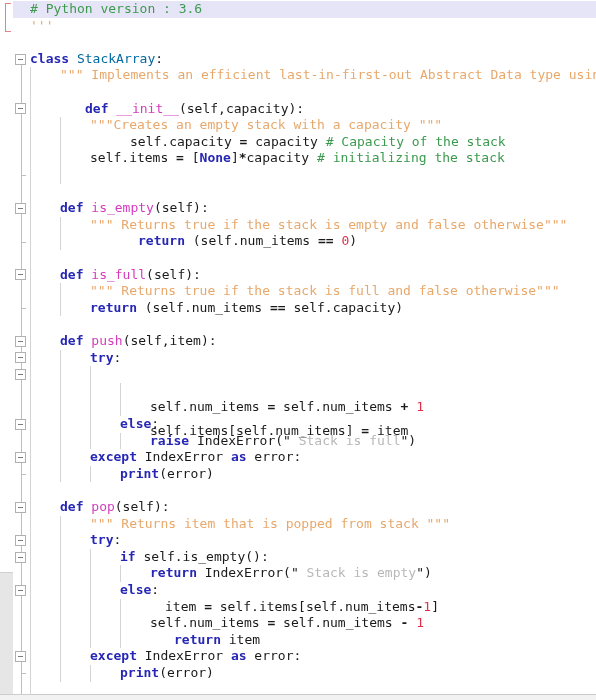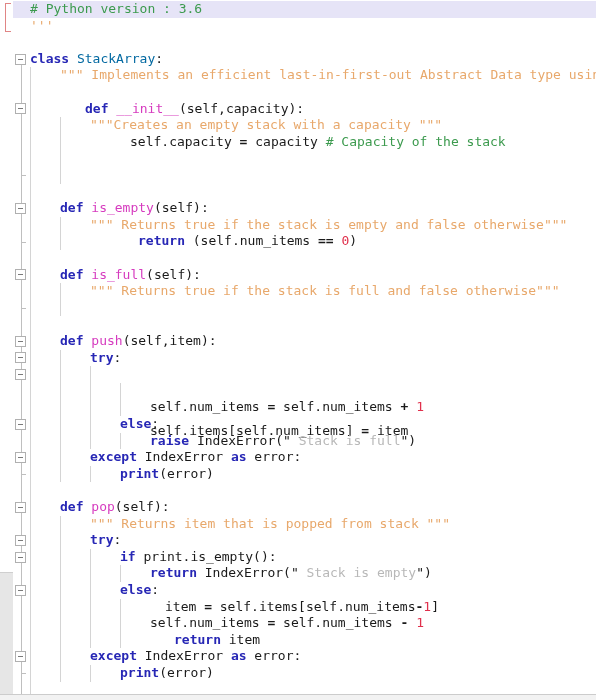--- a/index.html
+++ b/index.html
@@ -208,37 +208,39 @@
       <div class="indent-guide" style="left: 90px; top: 432.6px; height: 16.6px;"></div>
       <div class="indent-guide" style="left: 90px; top: 565.4px; height: 16.6px;"></div>
       <div class="indent-guide" style="left: 90px; top: 598.6px; height: 49.8px;"></div>
       <div class="line" style="top: 1px; left: 0px;"><span class="t-comment"># Python version : 3.6</span></div>
       <div class="line" style="top: 17.6px; left: 0px;"><span class="t-docstr">'''</span></div>
       <div class="line" style="top: 50.8px; left: 0px;"><span class="t-kw">class</span><span class="t-plain"> </span><span class="t-cls">StackArray</span><span class="t-plain">:</span></div>
       <div class="line" style="top: 67.4px; left: 30px;"><span class="t-docstr">""" Implements an efficient last-in-first-out Abstract Data type using a Python</span></div>
       <div class="line" style="top: 100.6px; left: 30px; margin-left: 25px;"><span class="t-def">def</span><span class="t-plain"> </span><span class="t-fn">__init__</span><span class="t-plain">(self,capacity):</span></div>
       <div class="line" style="top: 117.2px; left: 60px;"><span class="t-docstr">"""Creates an empty stack with a capacity """</span></div>
       <div class="line" style="top: 133.8px; left: 60px; margin-left: 40px;"><span class="t-plain">self.capacity </span><span class="t-op">=</span><span class="t-plain"> capacity </span><span class="t-comment"># Capacity of the stack</span></div>
+      <div class="line" style="top: 150.4px; left: 60px;"><span class="t-plain">self.items </span><span class="t-op">=</span><span class="t-plain"> [</span><span class="t-builtin">None</span><span class="t-plain">]</span><span class="t-op">*</span><span class="t-plain">capacity </span><span class="t-comment"># initializing the stack</span></div>
       <div class="line" style="top: 200.2px; left: 30px;"><span class="t-def">def</span><span class="t-plain"> </span><span class="t-fn">is_empty</span><span class="t-plain">(self):</span></div>
       <div class="line" style="top: 216.8px; left: 60px;"><span class="t-docstr">""" Returns true if the stack is empty and false otherwise"""</span></div>
       <div class="line" style="top: 233.4px; left: 60px; margin-left: 48px;"><span class="t-kw">return</span><span class="t-plain"> (self.num_items </span><span class="t-op">==</span><span class="t-plain"> </span><span class="t-num">0</span><span class="t-plain">)</span></div>
       <div class="line" style="top: 266.6px; left: 30px;"><span class="t-def">def</span><span class="t-plain"> </span><span class="t-fn">is_full</span><span class="t-plain">(self):</span></div>
       <div class="line" style="top: 283.2px; left: 60px;"><span class="t-docstr">""" Returns true if the stack is full and false otherwise"""</span></div>
+      <div class="line" style="top: 299.8px; left: 60px;"><span class="t-kw">return</span><span class="t-plain"> (self.num_items </span><span class="t-op">==</span><span class="t-plain"> self.capacity)</span></div>
       <div class="line" style="top: 333px; left: 30px;"><span class="t-def">def</span><span class="t-plain"> </span><span class="t-fn">push</span><span class="t-plain">(self,item):</span></div>
       <div class="line" style="top: 349.6px; left: 60px;"><span class="t-kw">try</span><span class="t-plain">:</span></div>
       <div class="line" style="top: 382.8px; left: 120px; margin-top: 40px;"><span class="t-plain">self.items[self.num_items] </span><span class="t-op">=</span><span class="t-plain"> item</span></div>
       <div class="line" style="top: 399.4px; left: 120px;"><span class="t-plain">self.num_items </span><span class="t-op">=</span><span class="t-plain"> self.num_items </span><span class="t-op">+</span><span class="t-plain"> </span><span class="t-num">1</span></div>
       <div class="line" style="top: 416px; left: 90px;"><span class="t-kw">else</span><span class="t-plain">:</span></div>
       <div class="line" style="top: 432.6px; left: 120px;"><span class="t-kw">raise</span><span class="t-plain"> IndexError(</span><span class="t-str">"</span><span class="t-strtext"> Stack is full</span><span class="t-str">"</span><span class="t-plain">)</span></div>
       <div class="line" style="top: 449.2px; left: 60px;"><span class="t-kw">except</span><span class="t-plain"> IndexError </span><span class="t-kw">as</span><span class="t-plain"> error:</span></div>
       <div class="line" style="top: 465.8px; left: 90px;"><span class="t-builtin">print</span><span class="t-plain">(error)</span></div>
       <div class="line" style="top: 499px; left: 30px;"><span class="t-def">def</span><span class="t-plain"> </span><span class="t-fn">pop</span><span class="t-plain">(self):</span></div>
       <div class="line" style="top: 515.6px; left: 60px;"><span class="t-docstr">""" Returns item that is popped from stack """</span></div>
       <div class="line" style="top: 532.2px; left: 60px;"><span class="t-kw">try</span><span class="t-plain">:</span></div>
-      <div class="line" style="top: 548.8px; left: 90px;"><span class="t-kw">if</span><span class="t-plain"> print.is_empty():</span></div>
+      <div class="line" style="top: 548.8px; left: 90px;"><span class="t-kw">if</span><span class="t-plain"> self.is_empty():</span></div>
       <div class="line" style="top: 565.4px; left: 120px;"><span class="t-kw">return</span><span class="t-plain"> IndexError(</span><span class="t-str">"</span><span class="t-strtext"> Stack is empty</span><span class="t-str">"</span><span class="t-plain">)</span></div>
       <div class="line" style="top: 582px; left: 90px;"><span class="t-kw">else</span><span class="t-plain">:</span></div>
       <div class="line" style="top: 598.6px; left: 120px; margin-left: 15px;"><span class="t-plain">item </span><span class="t-op">=</span><span class="t-plain"> self.items[self.num_items</span><span class="t-op">-</span><span class="t-num">1</span><span class="t-plain">]</span></div>
       <div class="line" style="top: 615.2px; left: 120px;"><span class="t-plain">self.num_items </span><span class="t-op">=</span><span class="t-plain"> self.num_items </span><span class="t-op">-</span><span class="t-plain"> </span><span class="t-num">1</span></div>
       <div class="line" style="top: 631.8px; left: 120px; margin-left: 24px;"><span class="t-kw">return</span><span class="t-plain"> item</span></div>
       <div class="line" style="top: 648.4px; left: 60px;"><span class="t-kw">except</span><span class="t-plain"> IndexError </span><span class="t-kw">as</span><span class="t-plain"> error:</span></div>
       <div class="line" style="top: 665px; left: 90px;"><span class="t-builtin">print</span><span class="t-plain">(error)</span></div>
     </div>
 
   <div class="bottom-strip"></div>

